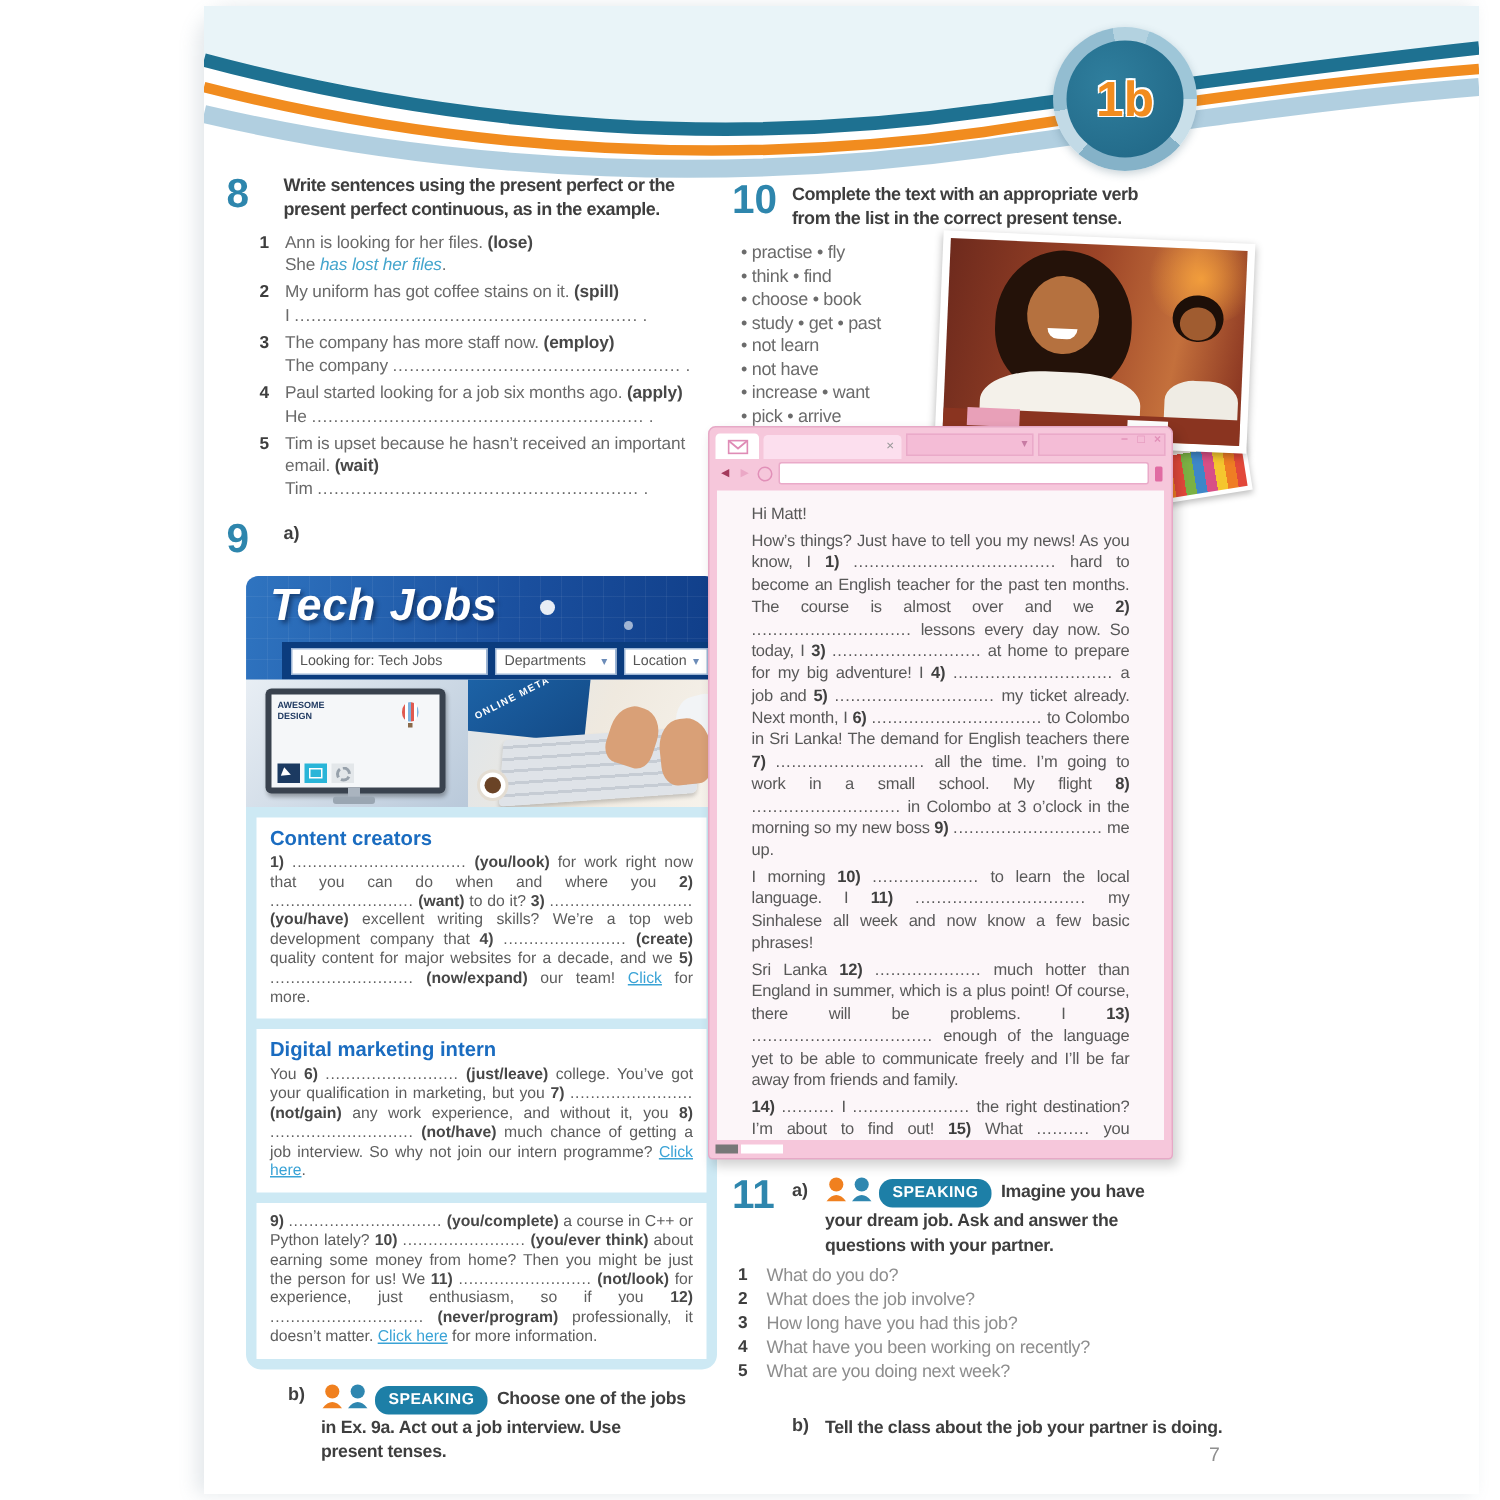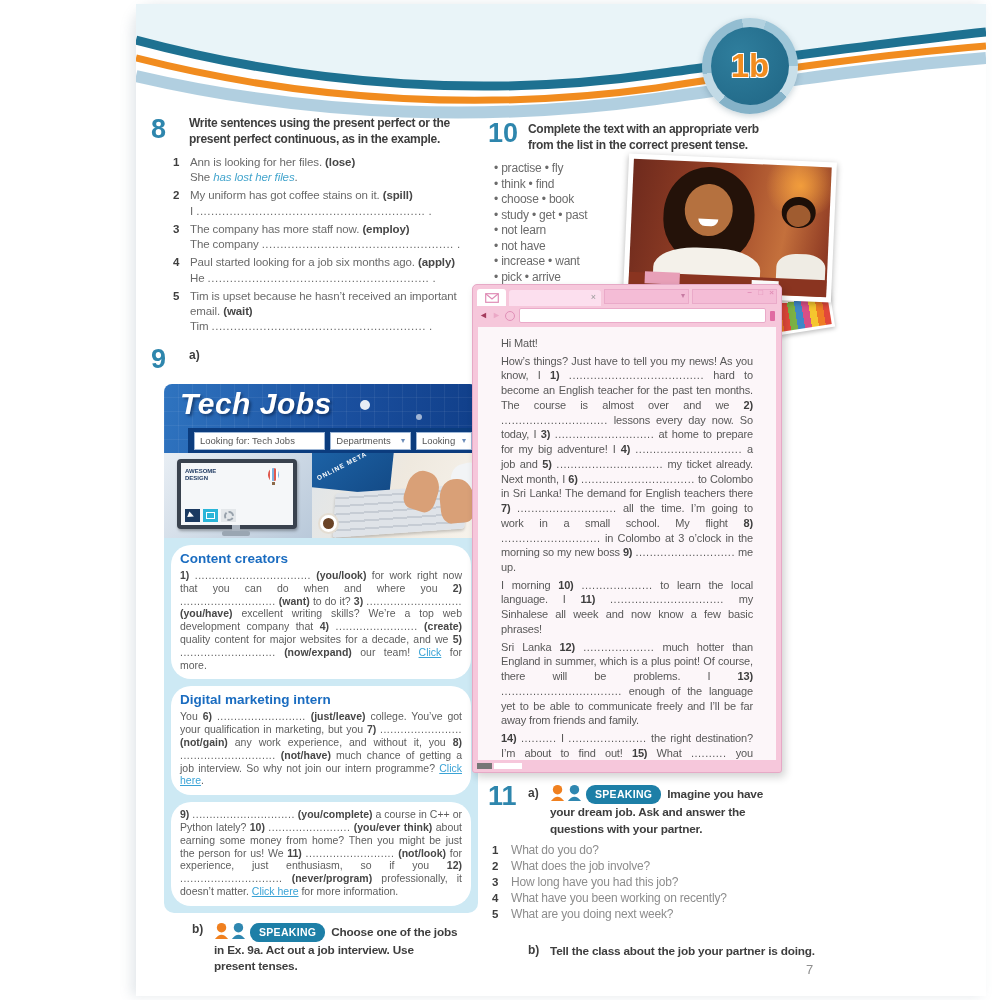--- a/index.html
+++ b/index.html
@@ -83,21 +83,21 @@
            transform:rotate(-33deg);white-space:nowrap;}
   .lkeyboard{position:absolute;left:22px;top:36px;width:132px;height:44px;border-radius:3px;
            background:repeating-linear-gradient(0deg,#dfe3e8 0 6px,#c6ccd4 6px 8px);
            transform:rotate(-4deg) skewX(-8deg);box-shadow:0 2px 3px rgba(0,0,0,.2);}
   .sleeve{position:absolute;right:-10px;top:10px;width:36px;height:48px;background:#f2f4f6;border-radius:40%;transform:rotate(-14deg);}
   .hand{position:absolute;background:#d9a077;border-radius:45% 45% 30% 30%;}
   .h1{right:40px;top:18px;width:32px;height:40px;transform:rotate(18deg);}
   .h2{right:4px;top:26px;width:34px;height:44px;transform:rotate(-6deg);}
   .coffee{position:absolute;left:6px;bottom:4px;width:17px;height:17px;border-radius:50%;background:#fff;border:2px solid #e4ddd2;}
   .coffee::after{content:'';position:absolute;inset:3px;border-radius:50%;background:#6a4326;}
-  .job{background:#fff;border-radius:20px;margin:7px 7px 0;padding:6px 9px 8px;}
+  .job{background:#fff;border-radius:0;margin:7px 7px 0;padding:6px 9px 8px;}
   .job h3{margin:0 0 3px;font-size:13.5px;color:#1a6cc0;font-weight:700;}
   .job p{margin:0;font-size:10.5px;line-height:1.22;color:#5d5d5d;text-align:justify;}
   
   .ex9b{position:absolute;left:56px;top:918px;width:266px;display:flex;}
   .ex9b .blabel{width:22px;flex:none;}
   .speak-text{flex:1;font-size:11.8px;font-weight:700;color:#3e3e3e;line-height:1.4;letter-spacing:-.2px;}
   .spk-icons{vertical-align:-3px;margin-right:4px;}
   .spk-badge{display:inline-block;background:#1d7fa7;color:#fff;font-weight:700;font-size:10.5px;
              padding:2px 9px;border-radius:9px;margin-right:6px;letter-spacing:.3px;}
   
@@ -236,21 +236,21 @@
       <span class="bdot2"></span>
       <div class="search-strip">
         <div class="sinput s1">
           <span>Looking for: Tech Jobs</span>
         </div>
         <div class="sinput s2">
           <span>Departments</span>
           <span class="chev">▾</span>
         </div>
         <div class="sinput s3">
-          <span>Looking</span>
+          <span>Location</span>
           <span class="chev">▾</span>
         </div>
       </div>
       <div class="photos">
         <div class="pleft">
           <div class="monitor">
             <div class="mscreen">
               <div class="mcaption">AWESOME DESIGN</div>
               <div class="balloon"></div>
               <div class="tiles">

